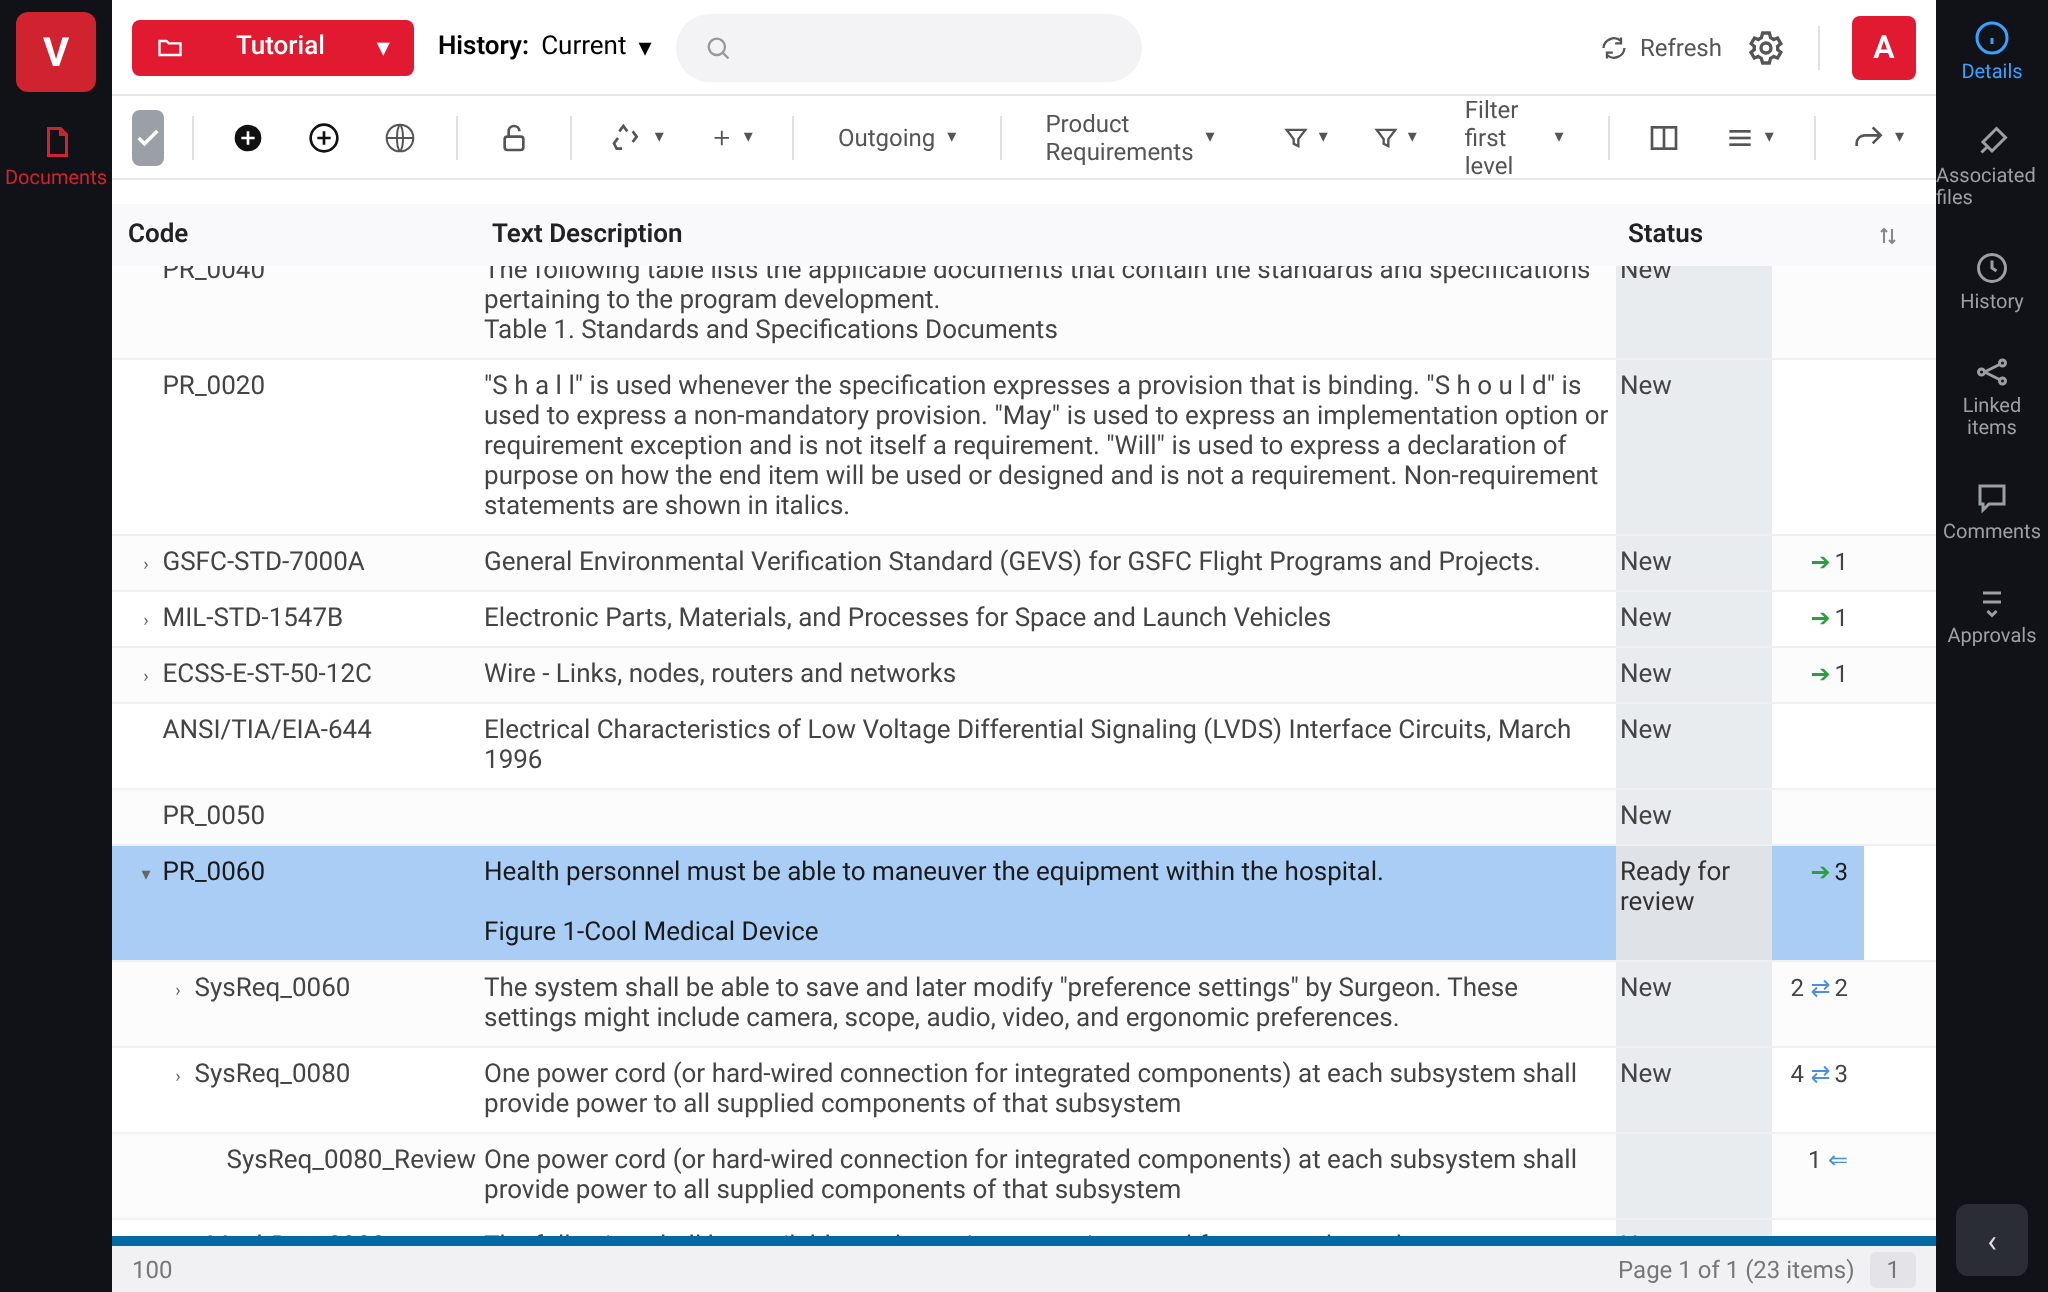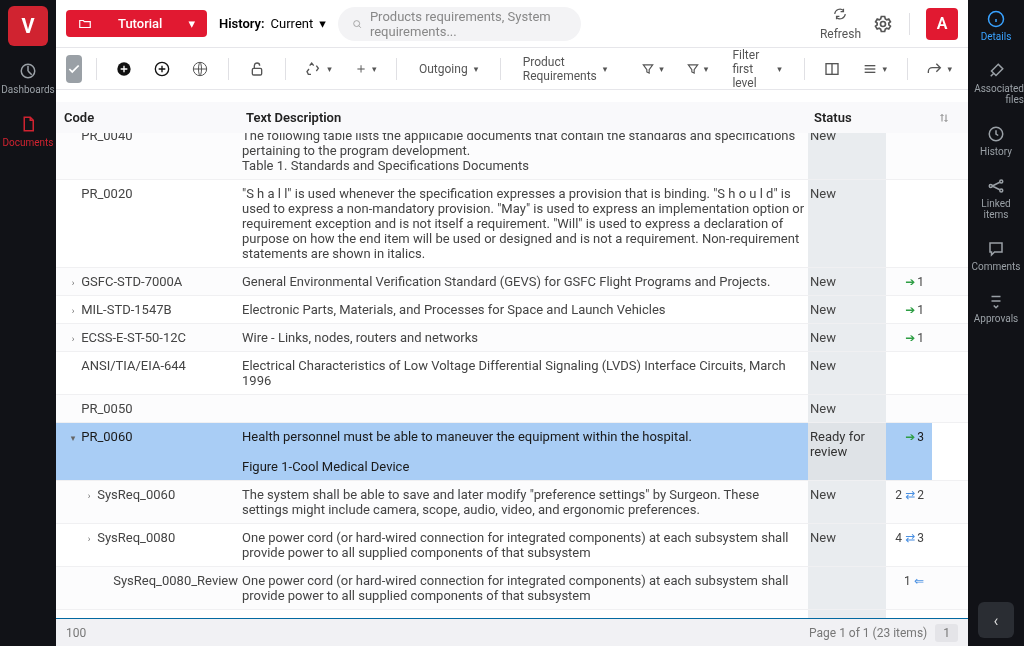--- a/index.html
+++ b/index.html
@@ -23,21 +23,21 @@
   
   .main { flex:1; display:flex; flex-direction:column; min-width:0; }
 
   
   .header { height:48px; background:#fff; border-bottom:1px solid #e6e6ea; display:flex; align-items:center; padding:0 10px; gap:12px; }
   .tutorial-btn { background:#e11931; color:#fff; border-radius:4px; padding:6px 12px; display:flex; align-items:center; gap:26px; font-size:13px; font-weight:500; cursor:pointer; }
   .baseline { font-size:13px; display:flex; align-items:center; gap:6px; cursor:pointer;}
   .baseline b { font-weight:600; }
   .search { flex:1; max-width:380px; background:#f3f3f5; border-radius:18px; height:34px; display:flex; align-items:center; padding:0 14px; color:#888; font-size:13px; }
   .hdr-spacer { flex:1; }
-  .refresh { display:flex; align-items:center; gap:6px; color:#555; font-size:12px; cursor:pointer;flex-direction:column;}
+  .refresh { display:flex; align-items:center; gap:6px; color:#555; font-size:12px; cursor:pointer;}
   .gear { width:20px; height:20px; color:#555; cursor:pointer;}
   .avatar { width:32px; height:32px; background:#e11931; color:#fff; border-radius:4px; display:flex; align-items:center; justify-content:center; font-weight:600; cursor:pointer;}
 
   
   .toolbar { height:42px; background:#fff; border-bottom:1px solid #e6e6ea; display:flex; align-items:center; padding:0 10px; gap:10px; font-size:12px; color:#555; }
   .tb-check { width:28px; height:28px; background:#9aa0a6; border-radius:4px; display:flex; align-items:center; justify-content:center; color:#fff;}
   .tb-sep { width:1px; height:22px; background:#e0e0e4; margin:0 4px;}
   .tb-btn { padding:4px 6px; cursor:pointer; display:flex; align-items:center; gap:4px; border-radius:3px;}
   .tb-dd { display:flex; align-items:center; gap:6px; cursor:pointer; padding:4px 8px; }
   .tb-spacer { flex:1; }
@@ -58,41 +58,34 @@
   td.code-cell { white-space:nowrap; }
   .indent { display:inline-block; }
   .caret { display:inline-block; width:10px; color:#666; font-size:9px; text-align:center;}
   .link-badge { display:inline-flex; align-items:center; gap:2px; font-size:12px; }
   .arrow-out { color:#2e9e44; }
   .arrow-both { color:#4a90e2; }
   .arrow-in { color:#4a90e2; }
   .links-cell { text-align:right; padding-right:8px; white-space:nowrap;}
 
   
-  .footer { height:28px; background:#f1f1f4; border-top:1px solid #0369a1; display:flex; align-items:center; padding:0 10px; font-size:12px; color:#777;}
+  .footer { height:28px; background:#f1f1f4; border-top:5px solid #0369a1; display:flex; align-items:center; padding:0 10px; font-size:12px; color:#777;}
   .footer-spacer{flex:1;}
   .page-box { background:#e4e4e8; padding:2px 8px; border-radius:3px; margin-left:8px;}
 
   svg { display:block; }
 </style>
 </head>
 <body>
 
 <div class="app">
 
   <div class="left-rail">
     <div class="brand">V</div>
     <div id="left-rail-items">
-        <div class="rail-item">
-          <svg class="rail-icon" viewBox="0 0 24 24" fill="none" stroke="currentColor" stroke-width="2">
-            <circle cx="12" cy="12" r="9"></circle>
-            <path d="M12 12V5M12 12l5 5"></path>
-          </svg>
-          <span>Dashboards</span>
-        </div>
         <div class="rail-item active">
           <svg class="rail-icon" viewBox="0 0 24 24" fill="none" stroke="currentColor" stroke-width="2">
             <path d="M7 3h8l4 4v14H7z"></path>
             <path d="M15 3v4h4"></path>
           </svg>
           <span>Documents</span>
         </div>
       </div>
   </div>
 
@@ -109,21 +102,20 @@
       <div class="baseline">
         <b>History:</b>
         <span>Current</span>
         <span>▾</span>
       </div>
       <div class="search">
         <svg width="14" height="14" viewBox="0 0 24 24" fill="none" stroke="#999" stroke-width="2">
             <circle cx="11" cy="11" r="7"></circle>
             <line x1="21" y1="21" x2="16" y2="16"></line>
           </svg>
-        <span style="margin-left:8px;">Products requirements, System requirements...</span>
       </div>
       <div class="hdr-spacer"></div>
       <div class="refresh">
         <svg width="14" height="14" viewBox="0 0 24 24" fill="none" stroke="#555" stroke-width="2">
             <path d="M3 12a9 9 0 0 1 15-6M21 12a9 9 0 0 1-15 6"></path>
             <path d="M18 3v5h-5M6 21v-5h5"></path>
           </svg>
         <span>Refresh</span>
       </div>
       <svg class="gear" viewBox="0 0 24 24" fill="none" stroke="#555" stroke-width="2">
@@ -349,21 +341,21 @@
             <circle cx="12" cy="12" r="10"></circle>
             <line x1="12" y1="8" x2="12" y2="8"></line>
             <line x1="12" y1="12" x2="12" y2="16"></line>
           </svg>
           <span style="text-align:center;line-height:1.1;">Details</span>
         </div>
         <div class="rr-item">
           <svg width="18" height="18" viewBox="0 0 24 24" fill="none" stroke="currentColor" stroke-width="2">
             <path d="M15 3l6 6-9 9-6-6zM9 15l-4 4"></path>
           </svg>
-          <span style="text-align:right;line-height:1.1;">Associated files</span>
+          <span style="text-align:left;line-height:1.1;">Associated files</span>
         </div>
         <div class="rr-item">
           <svg width="18" height="18" viewBox="0 0 24 24" fill="none" stroke="currentColor" stroke-width="2">
             <circle cx="12" cy="12" r="9"></circle>
             <path d="M12 7v5l3 2"></path>
           </svg>
           <span style="text-align:right;line-height:1.1;">History</span>
         </div>
         <div class="rr-item">
           <svg width="18" height="18" viewBox="0 0 24 24" fill="none" stroke="currentColor" stroke-width="2">

